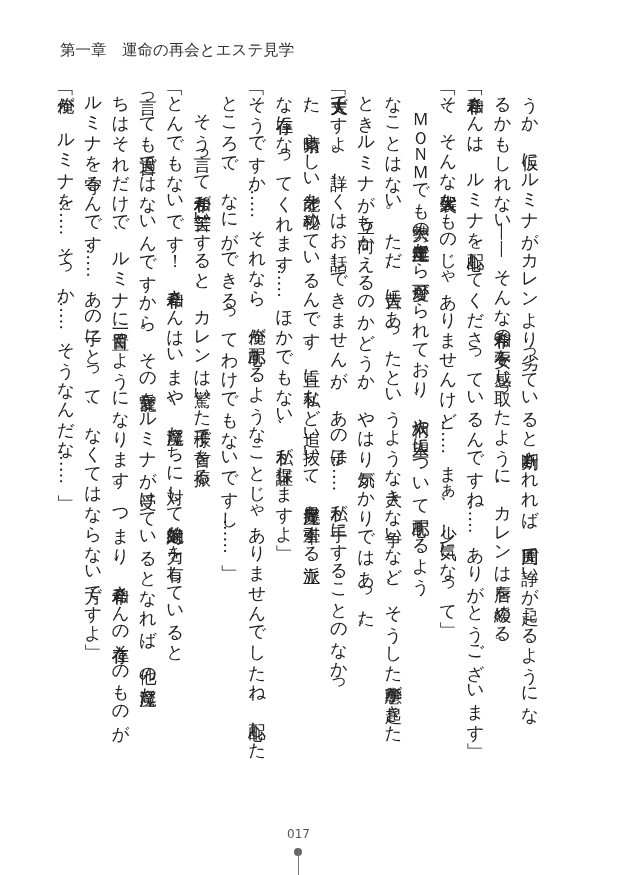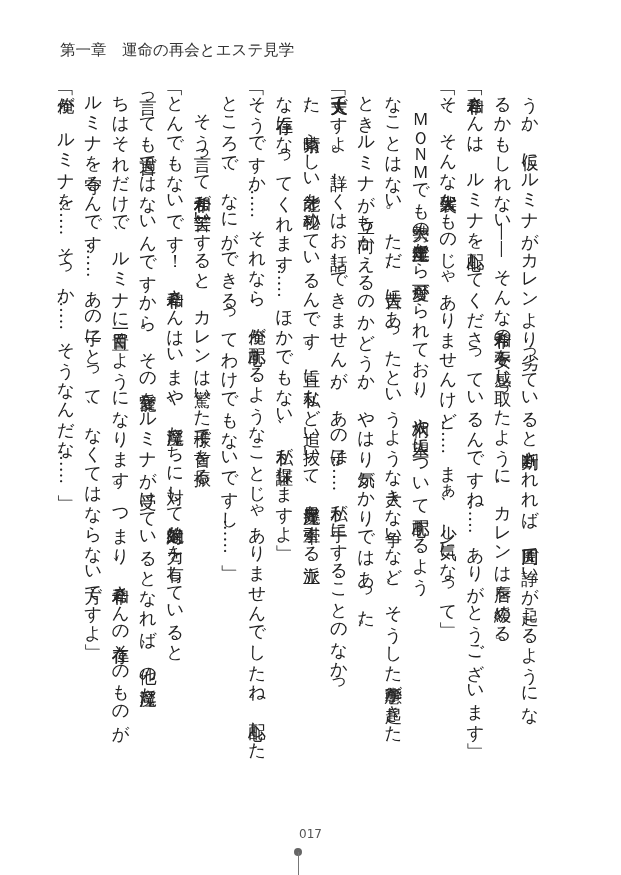--- a/index.html
+++ b/index.html
@@ -55,21 +55,20 @@
     .folio {
       position: absolute;
       left: 0;
       width: 597px;
       top: 827px;
       text-align: center;
       font-family: "DejaVu Sans", "Liberation Sans", sans-serif;
       font-size: 12px;
       line-height: 14px;
       color: #555555;
-      padding-left: 12px;
     }
     .ornament-dot {
       position: absolute;
       left: 294px;
       top: 848px;
       width: 8px;
       height: 8px;
       border-radius: 50%;
       background: #666666;
     }

